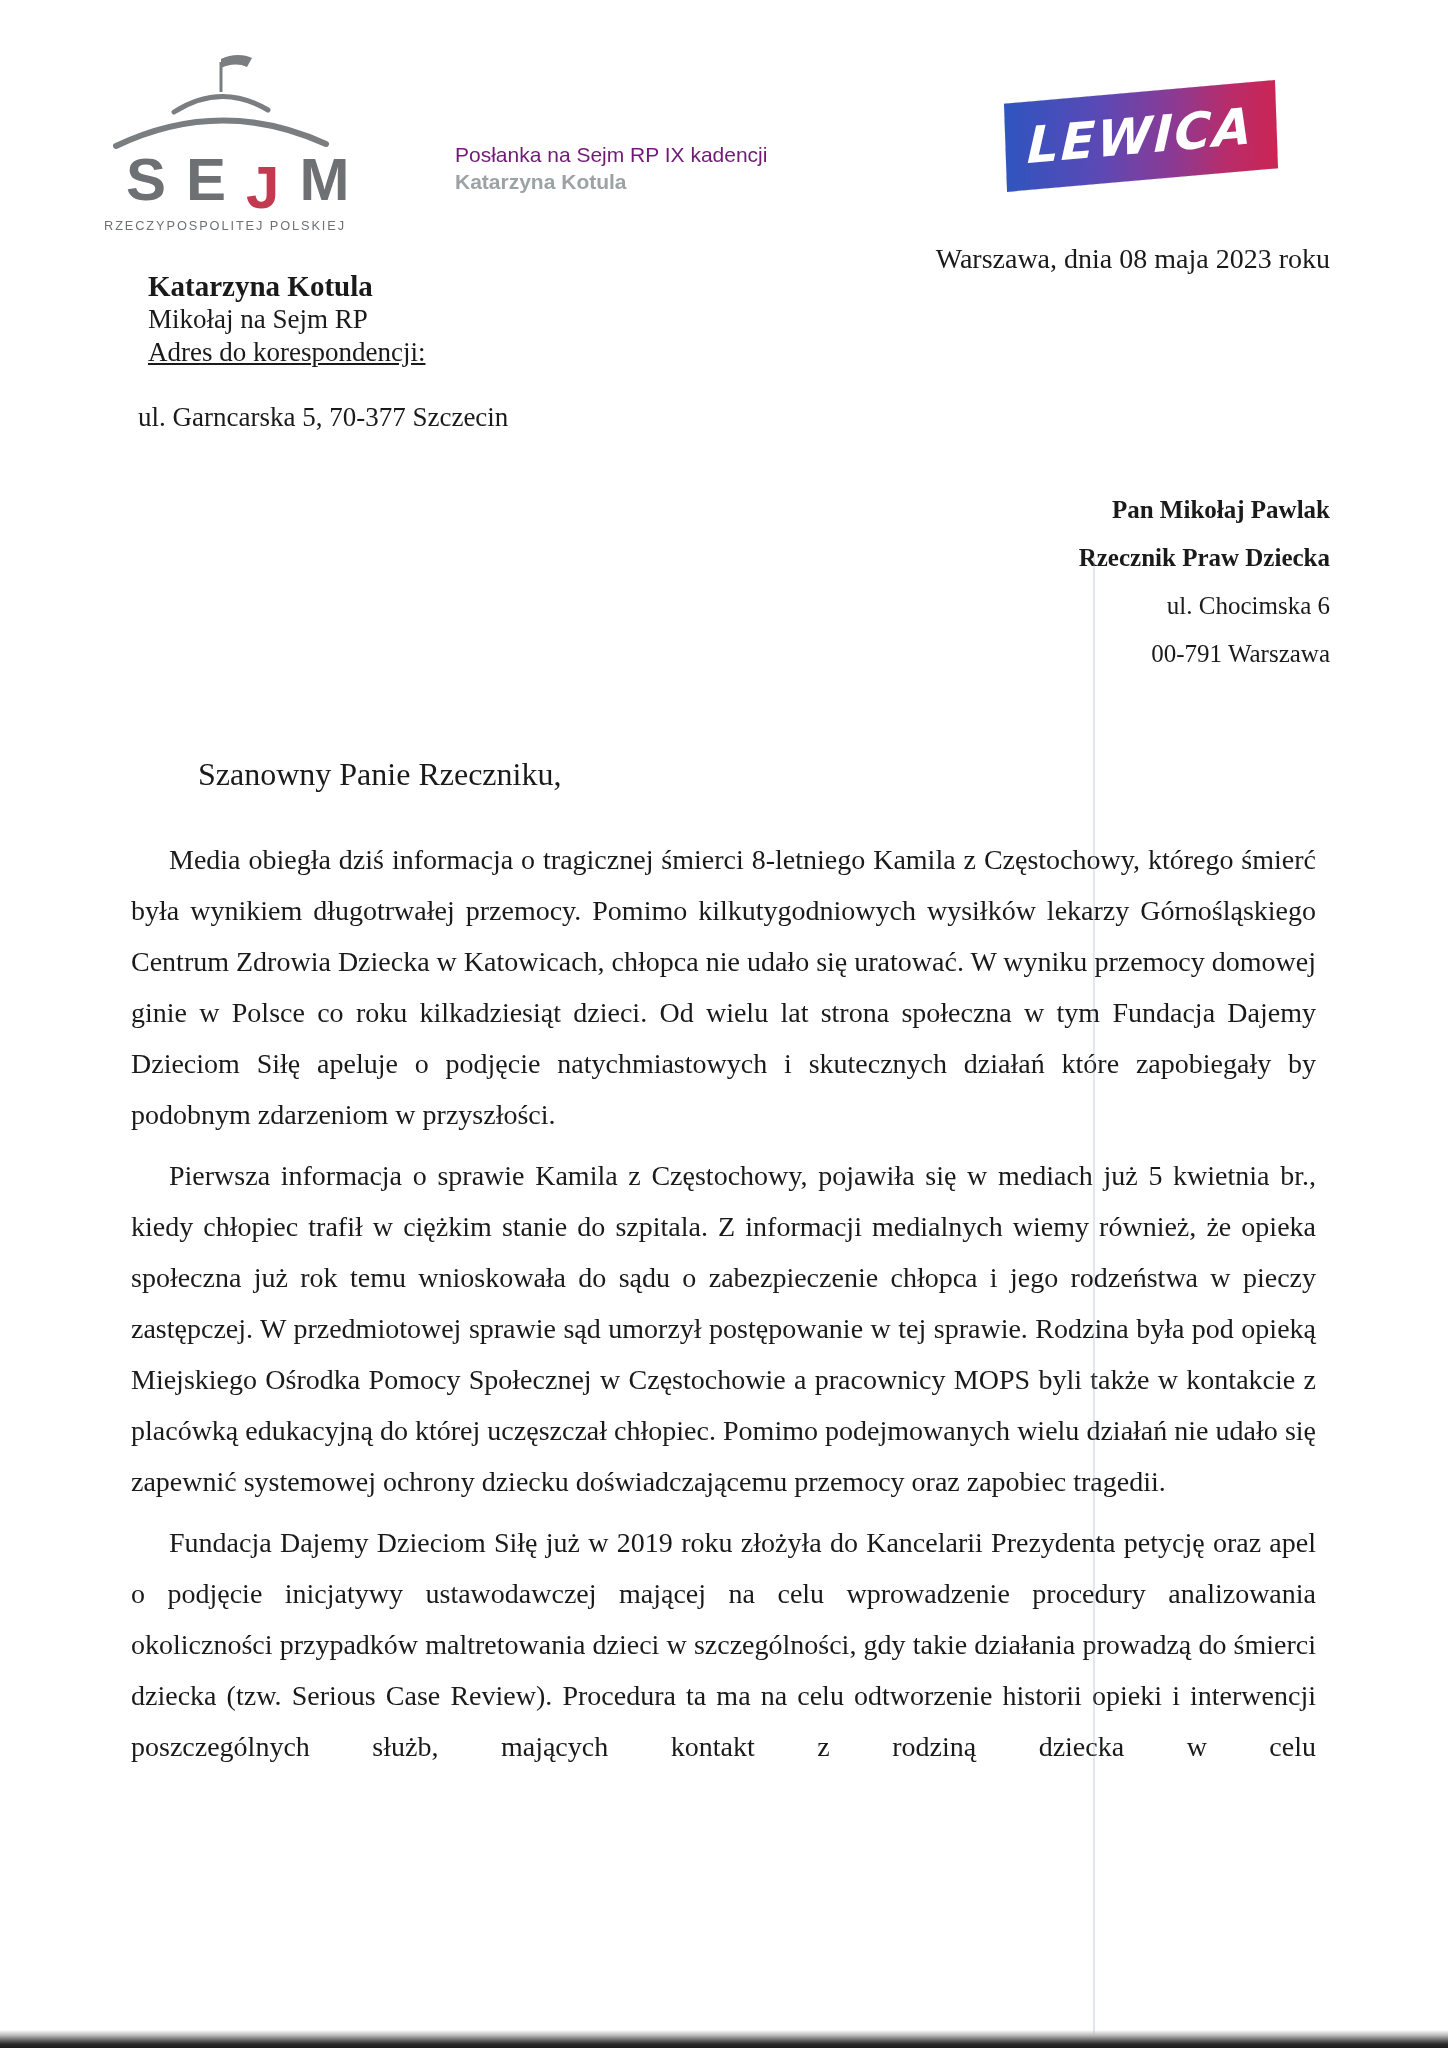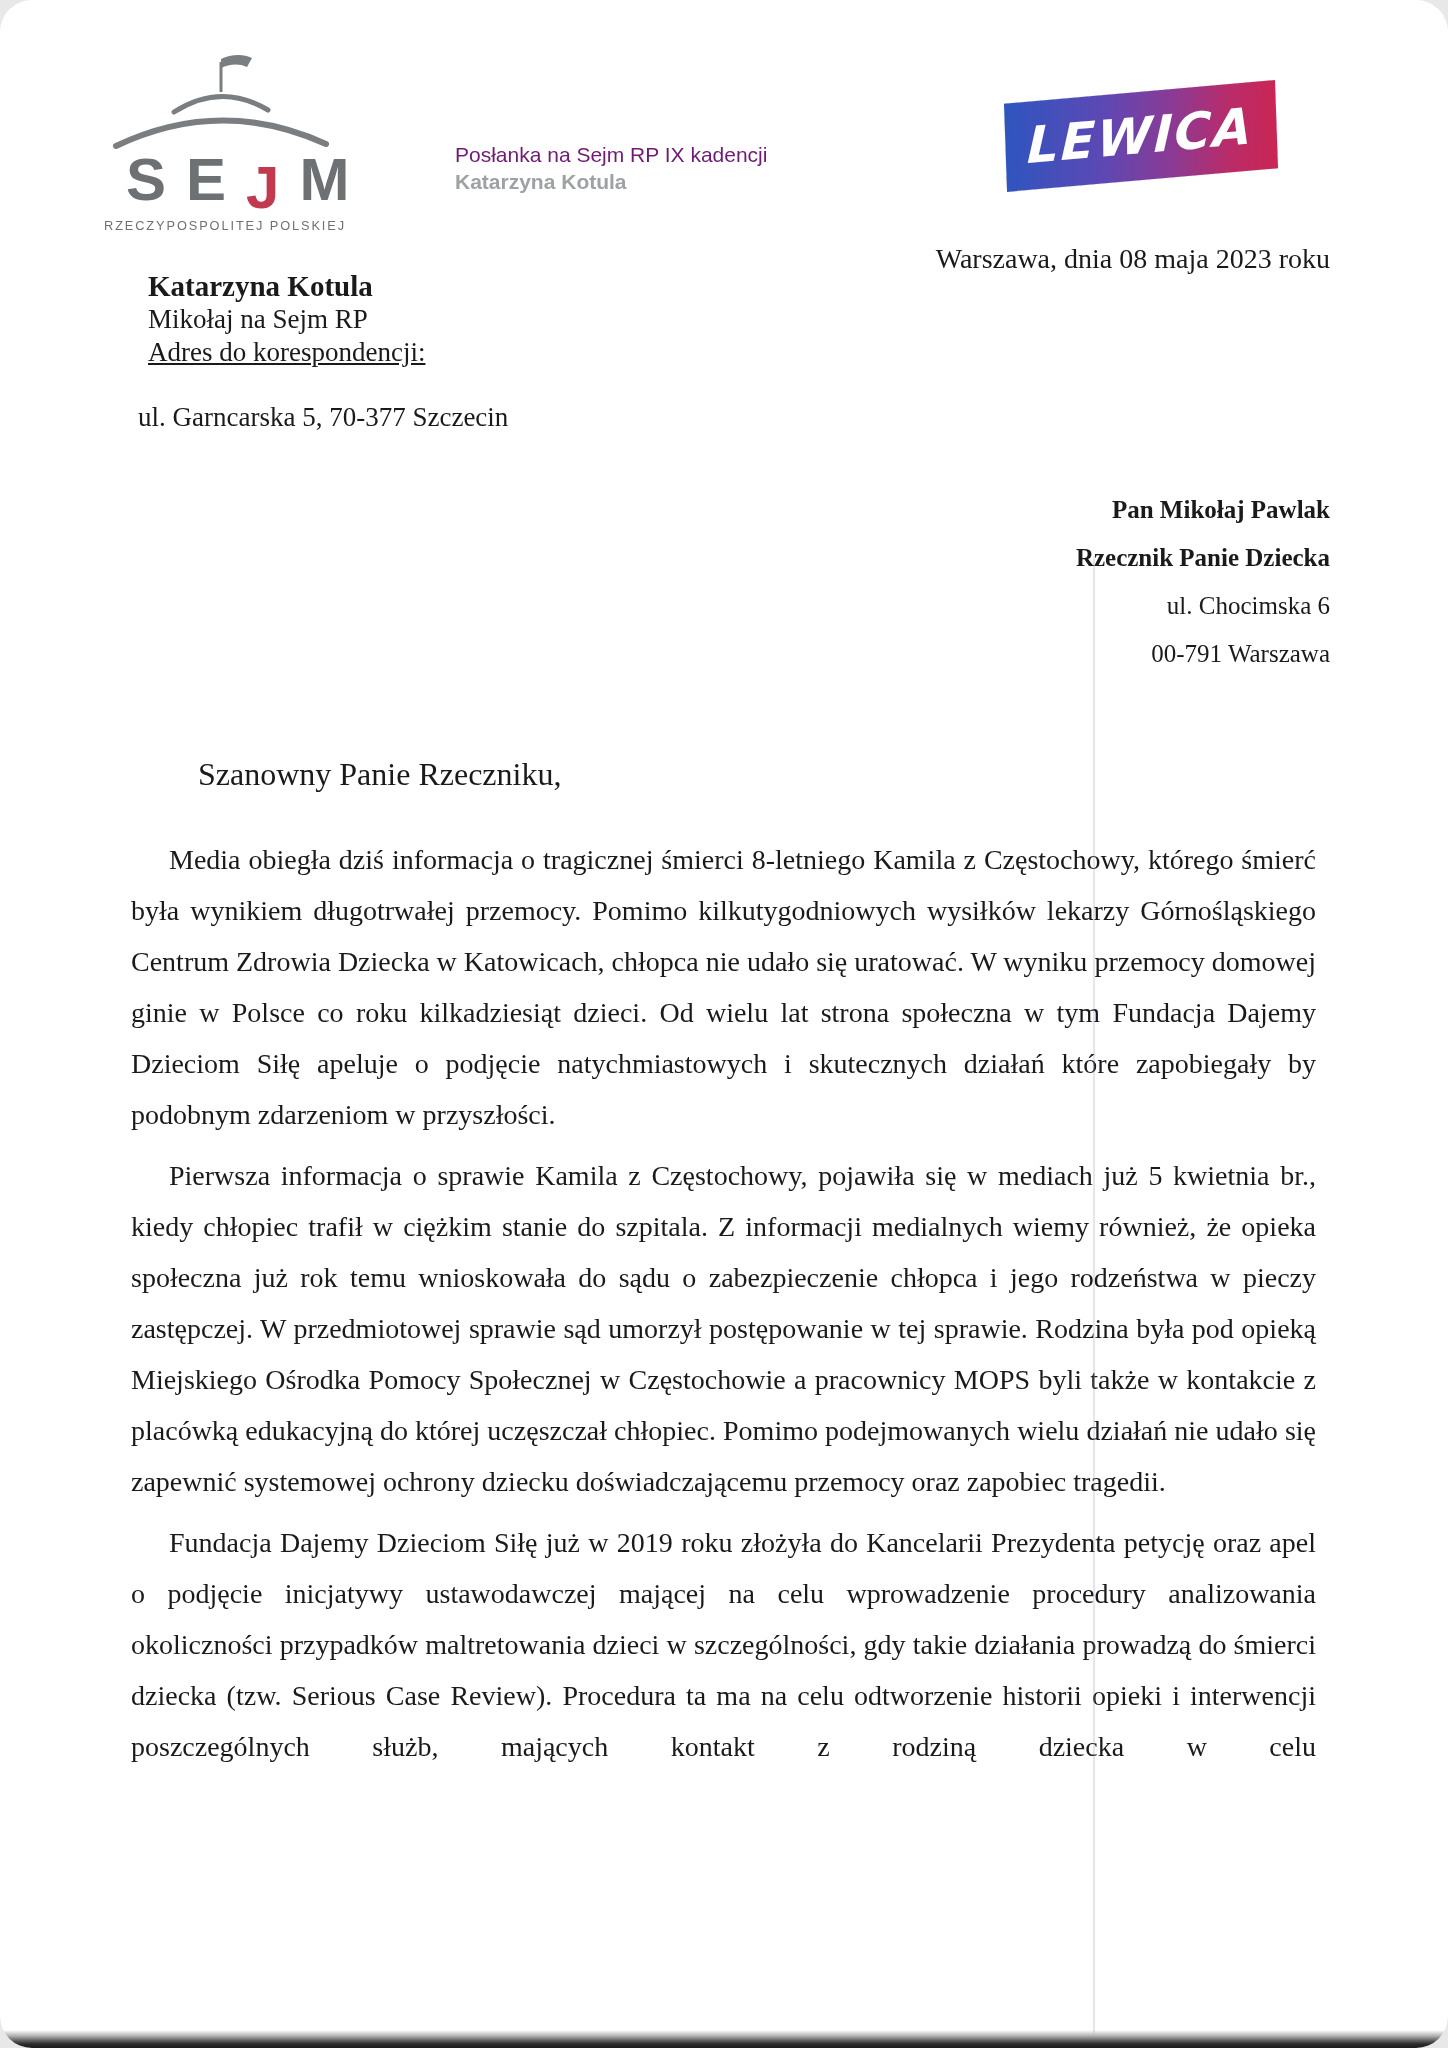--- a/index.html
+++ b/index.html
@@ -4,21 +4,20 @@
 <style>
   html,body{margin:0;padding:0;background:#e8e8e8;}
   .page{
     position:relative;
     width:1448px;height:2048px;
     margin:0 auto;
     background:#ffffff;
     overflow:hidden;
     font-family:"Liberation Serif", serif;
     color:#1a1a1a;
-    border-radius:32px;
   }
 
   
   .sejm-logo{position:absolute;left:100px;top:48px;width:250px;height:190px;}
   .deputy-info{
     position:absolute;left:455px;top:141px;
     font-family:"Liberation Sans", sans-serif;
     font-size:21px;line-height:27px;
   }
   .deputy-role{color:#701a75;}
@@ -111,21 +110,21 @@
 
   <div class="sender-block">
     <div class="sender-name">Katarzyna Kotula</div>
     <div class="sender-title">Mikołaj na Sejm RP</div>
     <div class="sender-address-label">Adres do korespondencji:</div>
     <div class="sender-address">ul. Garncarska 5, 70-377 Szczecin</div>
   </div>
 
   <div class="recipient-block">
     <div class="bold">Pan Mikołaj Pawlak</div>
-    <div class="bold">Rzecznik Panie Dziecka</div>
+    <div class="bold">Rzecznik Praw Dziecka</div>
     <div>ul. Chocimska 6</div>
     <div>00-791 Warszawa</div>
   </div>
 
   <div class="salutation">Szanowny Panie Rzeczniku,</div>
 
   <div class="letter-body">
     <p>Media obiegła dziś informacja o tragicznej śmierci 8-letniego Kamila z Częstochowy, którego śmierć była wynikiem długotrwałej przemocy. Pomimo kilkutygodniowych wysiłków lekarzy Górnośląskiego Centrum Zdrowia Dziecka w Katowicach, chłopca nie udało się uratować. W wyniku przemocy domowej ginie w Polsce co roku kilkadziesiąt dzieci. Od wielu lat strona społeczna w tym Fundacja Dajemy Dzieciom Siłę apeluje o podjęcie natychmiastowych i skutecznych działań które zapobiegały by podobnym zdarzeniom w przyszłości.</p>
     <p>Pierwsza informacja o sprawie Kamila z Częstochowy, pojawiła się w mediach już 5 kwietnia br., kiedy chłopiec trafił w ciężkim stanie do szpitala. Z informacji medialnych wiemy również, że opieka społeczna już rok temu wnioskowała do sądu o zabezpieczenie chłopca i jego rodzeństwa w pieczy zastępczej. W przedmiotowej sprawie sąd umorzył postępowanie w tej sprawie. Rodzina była pod opieką Miejskiego Ośrodka Pomocy Społecznej w Częstochowie a pracownicy MOPS byli także w kontakcie z placówką edukacyjną do której uczęszczał chłopiec. Pomimo podejmowanych wielu działań nie udało się zapewnić systemowej ochrony dziecku doświadczającemu przemocy oraz zapobiec tragedii.</p>
     <p class="justify-last">Fundacja Dajemy Dzieciom Siłę już w 2019 roku złożyła do Kancelarii Prezydenta petycję oraz apel o podjęcie inicjatywy ustawodawczej mającej na celu wprowadzenie procedury analizowania okoliczności przypadków maltretowania dzieci w szczególności, gdy takie działania prowadzą do śmierci dziecka (tzw. Serious Case Review). Procedura ta ma na celu odtworzenie historii opieki i interwencji poszczególnych służb, mających kontakt z rodziną dziecka w celu</p>

